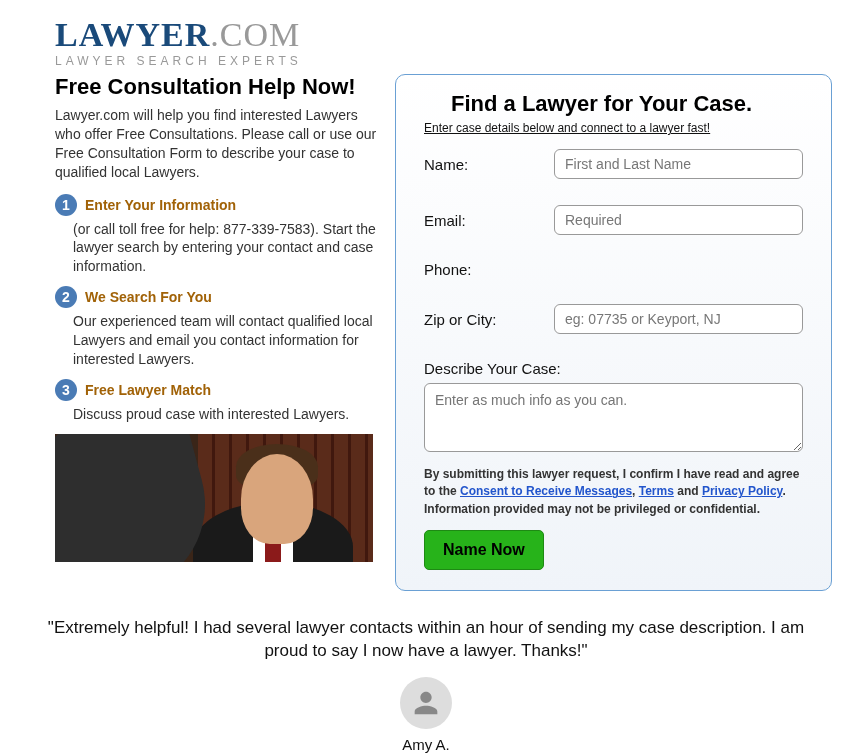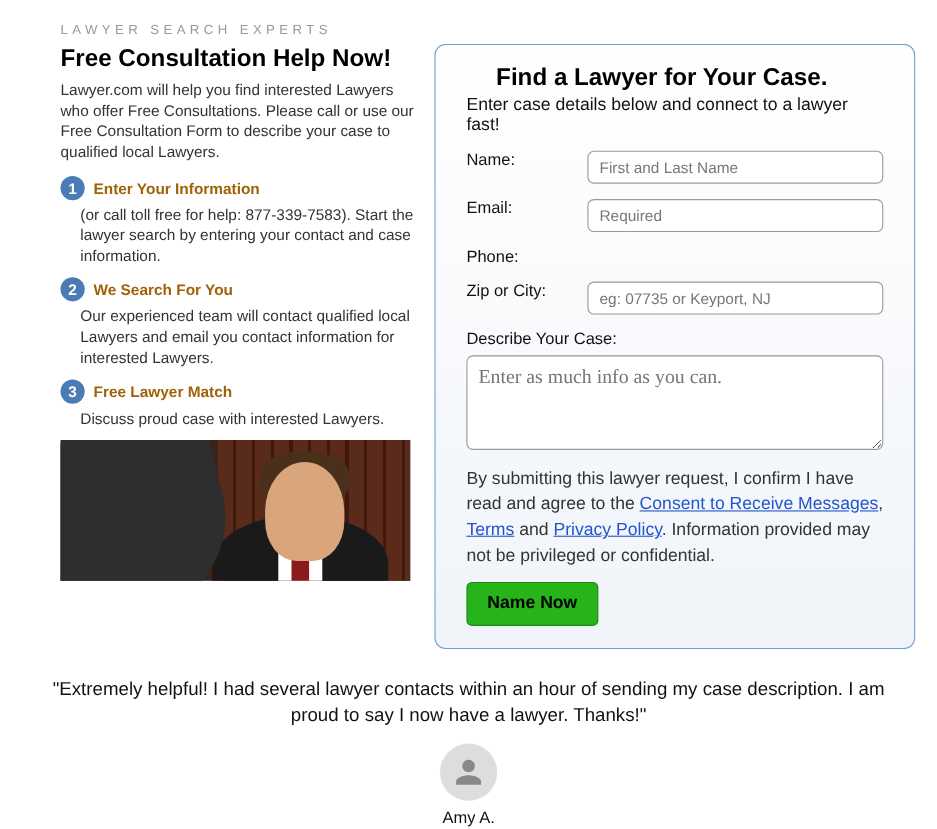--- a/index.html
+++ b/index.html
@@ -27,41 +27,44 @@
 .books { position: absolute; top: 0; right: 0; width: 55%; height: 100%; background: repeating-linear-gradient(90deg, #5a2b1a 0 14px, #40180e 14px 17px); }
 .sleeve { position: absolute; left: -30px; top: -20px; width: 180px; height: 180px; background: #2e2e2e; border-radius: 50% 10% 50% 30%; transform: rotate(-15deg); }
 .face { position: absolute; right: 60px; top: 20px; width: 72px; height: 90px; background: #d9a57c; border-radius: 50% 50% 40% 40%; }
 .hair { position: absolute; right: 55px; top: 10px; width: 82px; height: 45px; background: #4a2f1a; border-radius: 50% 50% 30% 30%; }
 .suit { position: absolute; right: 20px; bottom: -30px; width: 160px; height: 90px; background: #1a1a1a; border-radius: 50% 50% 0 0; }
 .shirt { position: absolute; right: 80px; bottom: -10px; width: 40px; height: 50px; background: #fff; }
 .tie { position: absolute; right: 92px; bottom: -10px; width: 16px; height: 50px; background: #8b1a1a; }
 .right { flex: 1; padding-left: 10px; }
 .form-panel { border: 1px solid #6aa0d4; border-radius: 10px; padding: 16px 28px 20px 28px; background: linear-gradient(#fff, #f0f4f9); }
 .form-title { font-size: 22px; font-weight: bold; margin-bottom: 4px; margin-left: 27px; }
-.form-sub { font-size: 16px; color: #111; margin-bottom: 14px; }
-.row { display: flex; align-items: flex-start; margin-bottom: 14px; }
+.form-sub { font-size: 12px; color: #111; margin-bottom: 14px; text-decoration: underline; }
+.row { display: flex; align-items: center; margin-bottom: 26px; gap: 20px; }
 .label { width: 110px; font-size: 15px; color: #111; }
 .row input[type=text] { flex: 1; height: 30px; border: 1px solid #999; border-radius: 6px; padding: 0 10px; font-size: 14px; color: #555; }
 .row input::placeholder { color: #777; }
 .desc-label { font-size: 15px; color: #111; margin-bottom: 6px; }
-textarea { width: 100%; height: 86px; border: 1px solid #999; border-radius: 6px; padding: 8px 10px; font-family: Liberation Serif, serif; font-size: 18px; color: #555; resize: both; }
-.disclaimer { font-size: 16px; color: #333; line-height: 1.45; margin-top: 10px; }
+textarea { width: 100%; height: 69px; border: 1px solid #999; border-radius: 6px; padding: 8px 10px; font-family: Liberation Sans, sans-serif; font-size: 14px; color: #555; resize: both; }
+.disclaimer { font-size: 12px; color: #333; line-height: 1.45; margin-top: 10px; font-weight: bold; }
 .disclaimer a { color: #2255cc; text-decoration: underline; }
 .send-btn { display: inline-block; margin-top: 12px; background: #27b31a; border: 1px solid #1e8a14; border-radius: 5px; padding: 10px 18px; font-size: 16px; font-weight: bold; color: #000; cursor: pointer; }
 .testimonial { text-align: center; margin: 26px 40px 0 40px; font-size: 17px; color: #111; line-height: 1.35; }
 .avatar { width: 52px; height: 52px; border-radius: 50%; background: #ddd; margin: 14px auto 6px; display: flex; align-items: center; justify-content: center; }
 .avatar svg { width: 34px; height: 34px; fill: #888; }
 .reviewer { text-align: center; font-size: 15px; color: #111; line-height: 1.3; }
 </style>
 </head>
 <body>
 
 <div class="container">
   <div class="top">
     <div class="top-left">
+      <div class="logo">
+        <span class="navy">LAWYER</span><span class="gray">.</span><span class="gray">COM</span>
+      </div>
       <div class="tagline">LAWYER SEARCH EXPERTS</div>
     </div>
   </div>
 
   <div class="main">
     <div class="left">
       <div class="headline">Free Consultation Help Now!</div>
       <div class="intro">Lawyer.com will help you find interested Lawyers who offer Free Consultations. Please call or use our Free Consultation Form to describe your case to qualified local Lawyers.</div>
 
       <div class="step">

